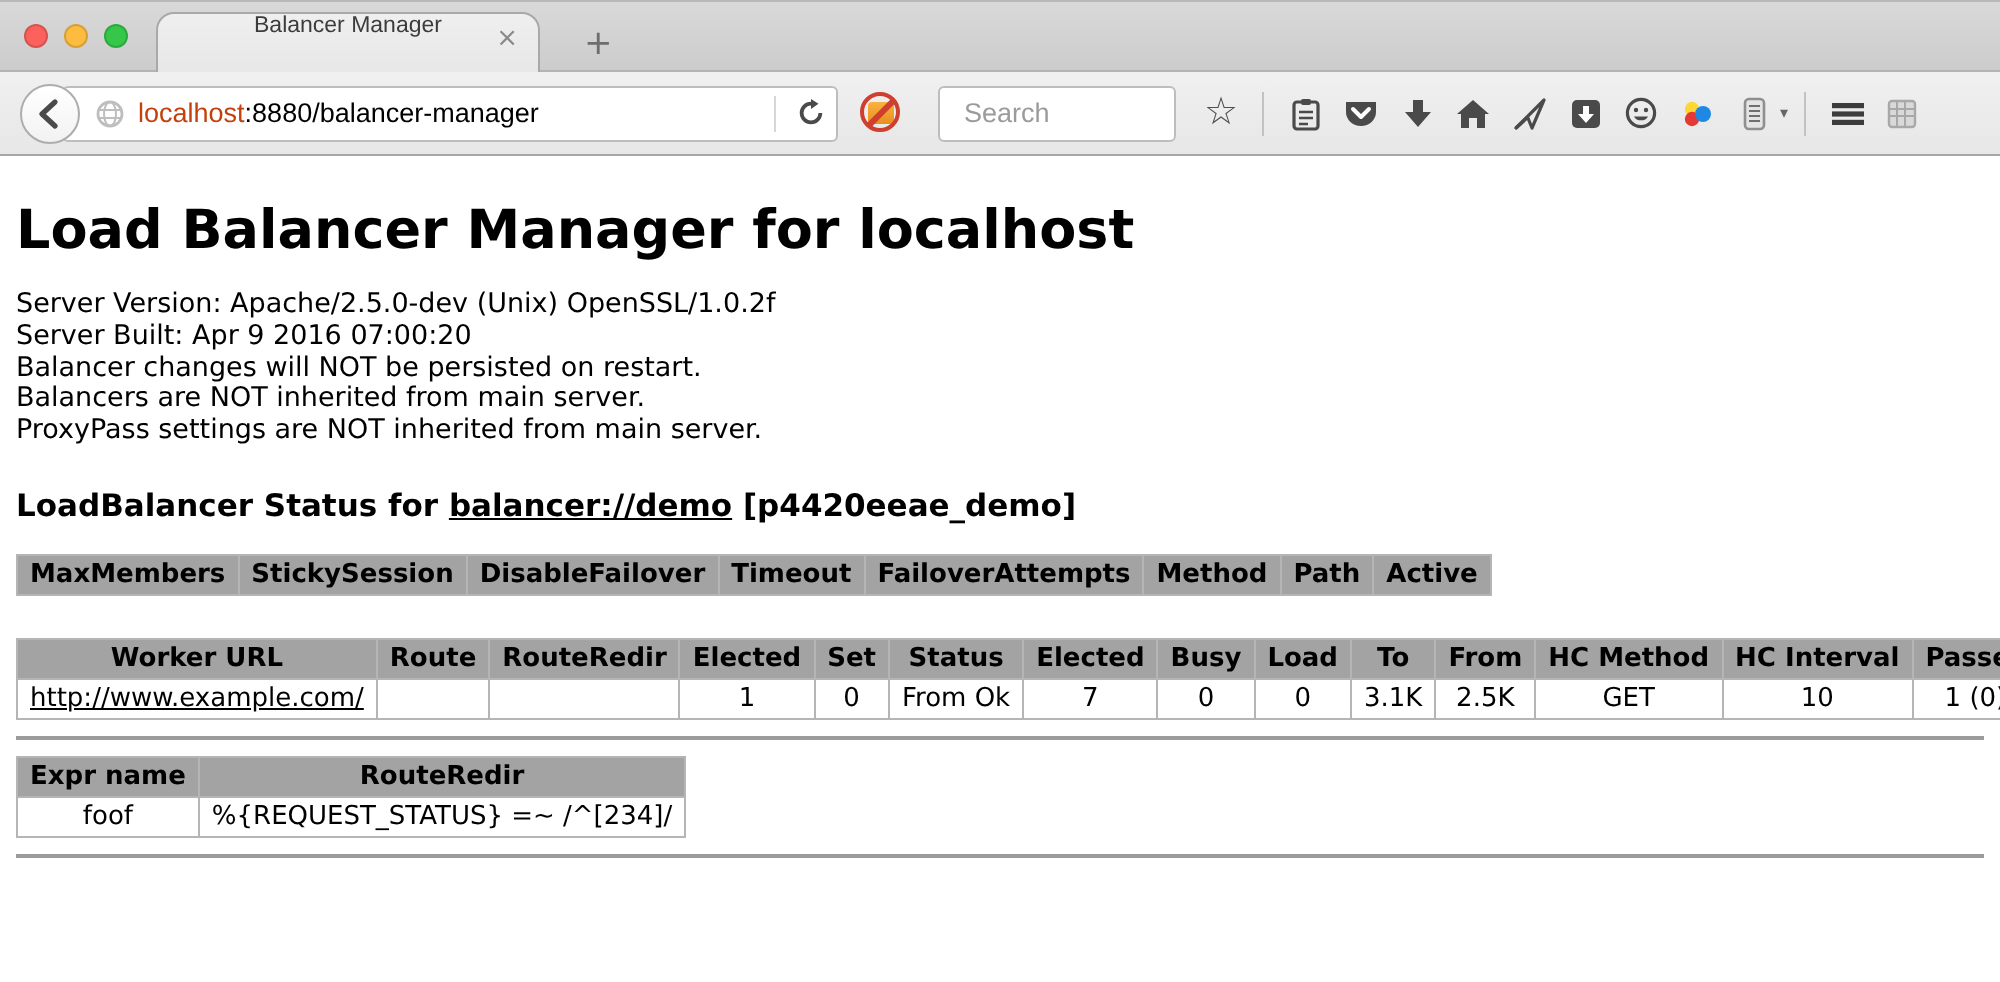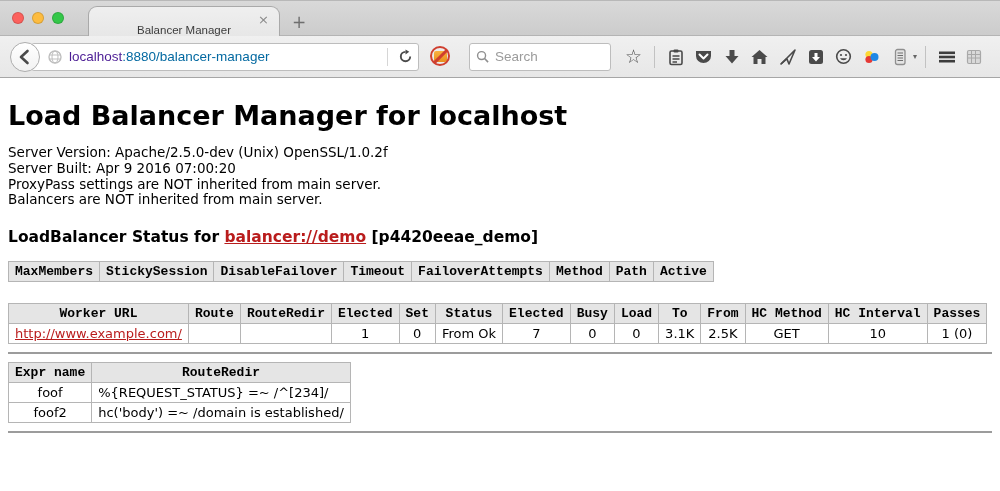--- a/index.html
+++ b/index.html
@@ -5,76 +5,76 @@
   * { box-sizing: border-box; margin: 0; padding: 0; }
   html,body { width:1000px; height:491px; overflow:hidden; }
   body { font-family: "DejaVu Sans", "Liberation Sans", sans-serif; background:#fff; }
   .window { width:1000px; height:491px; display:flex; flex-direction:column; }
 
   
   .tabbar { height:36px; background:linear-gradient(#d9d9d9,#cccccc); position:relative;
             border-top:1px solid #b8b8b8; border-bottom:1px solid #b4b4b4; flex:0 0 36px; }
   .traffic { position:absolute; top:11px; left:12px; display:flex; gap:8px; }
   .light { width:12px; height:12px; border-radius:50%; border:1px solid rgba(0,0,0,.15); }
-  .tab { position:absolute; left:88px; bottom:-1px; width:192px; height:30px;
+  .tab { position:absolute; left:78px; bottom:-1px; width:192px; height:30px;
          background:linear-gradient(#efefef,#e7e7e7); border:1px solid #a9a9a9; border-bottom:none;
-         border-radius:9px 9px 0 0; display:flex; align-items:flex-end; justify-content:center; }
+         border-radius:9px 9px 0 0; display:flex; align-items:flex-start; justify-content:center; }
   .tab-title { font-family:"Liberation Sans",sans-serif; font-size:11.5px; color:#3c3c3c; }
   .tab-close { position:absolute; right:10px; top:6px; font-size:13px; color:#8a8a8a; cursor:default; line-height:1; }
   .newtab { position:absolute; left:292px; bottom:4px; font-size:17px; color:#6e6e6e; line-height:1; }
 
   
   .navbar { height:42px; flex:0 0 42px; background:linear-gradient(#f0f0f0,#e7e7e7);
             border-bottom:1px solid #a6a6a6; display:flex; align-items:center; padding:0 10px; }
   .backbtn { width:30px; height:30px; border-radius:50%; background:linear-gradient(#ffffff,#f2f2f2);
              border:1px solid #adadad; display:flex; align-items:center; justify-content:center;
              z-index:2; margin-right:-9px; }
   .urlbar { height:28px; width:388px; background:#fff; border:1px solid #bdbdbd; border-radius:3px;
             display:flex; align-items:center; padding-left:16px; }
   .globe { margin-right:7px; opacity:.55; }
   .urltext { font-family:"Liberation Sans",sans-serif; font-size:13.5px; white-space:nowrap; }
-  .urltext .host { color:#4c1d95; }
-  .urltext .rest { color:#0369a1; }
+  .urltext .host { color:#c2410c; }
+  .urltext .rest { color:#000000; }
   .url-spacer { flex:1; }
   .vdiv { width:1px; height:18px; background:#d6d6d6; margin:0 4px; }
   .reload { width:26px; display:flex; align-items:center; justify-content:center; }
   .blocked { width:24px; height:24px; position:relative; margin:0 8px 0 10px; }
   .blocked .brick { position:absolute; left:5px; top:6px; width:13px; height:11px;
                     background:linear-gradient(#f9b241,#e88f1d); border-radius:2px; }
   .blocked .ban { position:absolute; left:1px; top:1px; width:20px; height:20px; border:2.5px solid #cf3f2f;
                   border-radius:50%; }
   .blocked .slash { position:absolute; left:2px; top:10px; width:19px; height:2.5px; background:#cf3f2f;
                     transform:rotate(-45deg); }
-  .searchbox { height:28px; width:142px; background:#fff; border:1px solid #bdbdbd; border-radius:3px;
+  .searchbox { height:28px; width:119px; background:#fff; border:1px solid #bdbdbd; border-radius:3px;
                display:flex; align-items:center; padding:0 6px; margin-left:8px; }
   .searchbox input { border:none; outline:none; width:100px; font-family:"Liberation Sans",sans-serif;
                      font-size:13.5px; color:#444; background:transparent; }
   .searchbox input::placeholder { color:#9b9b9b; }
   .iconrow { display:flex; align-items:center; margin-left:10px; gap:3px; }
   .tbtn { width:25px; height:28px; display:flex; align-items:center; justify-content:center; }
   .star-glyph { font-size:19px; color:#4f4f4f; line-height:1; }
   .caret { font-size:8px; color:#666; margin-left:-2px; }
   .tbdiv { width:1px; height:22px; background:#c2c2c2; margin:0 5px; }
 
   
   .content { flex:1; background:#fff; padding:14px 8px 0 8px; overflow:hidden; }
   h1.pagetitle { font-size:27px; font-weight:bold; color:#000; letter-spacing:0; margin:8px 0 14px 0; }
   .infolines { font-size:13.5px; color:#000; line-height:1.17; margin-bottom:20px; }
   .sect { font-size:15.5px; font-weight:bold; margin:0 0 15px 0; }
   .sect a { color:#551a8b; }
   table { border-collapse:collapse; font-size:13px; margin-bottom:0; }
   th, td { border:1px solid #b5b5b5; padding:2px 6px; text-align:center; white-space:nowrap; }
   table { border:1px solid #8a8a8a; }
-  th { background:#e5e5e5; font-weight:bold;font-family:Liberation Mono, monospace; }
+  th { background:#a3a3a3; font-weight:bold; }
   td { background:#fff; }
   .tbl-balancer { margin-bottom:21px; }
   .tbl-worker { width:962px; }
   .tbl-worker td.cell-url { text-align:left; }
   .tbl-worker a, .tbl-health a { color:#551a8b; }
-  a.purple { color:#b91c1c; text-decoration:underline; }
+  a.purple { color:#000000; text-decoration:underline; }
   hr.rule { border:none; height:2px; background:#9c9c9c; margin:8px 0; }
   .tbl-health th.cap { text-align:center; }
   .tbl-health td.expr { text-align:left; }
   .tbl-health { margin-bottom:0; }
 </style>
 </head>
 <body>
 
 <div class="window">
 
@@ -219,22 +219,23 @@
       </span>
     </div>
   </div>
 
   <div class="content">
     <h1 class="pagetitle">Load Balancer Manager for localhost</h1>
 
     <div class="infolines">
       <div>Server Version: Apache/2.5.0-dev (Unix) OpenSSL/1.0.2f</div>
       <div>Server Built: Apr 9 2016 07:00:20</div>
+      <div>Balancer changes will NOT be persisted on restart.</div>
+      <div>Balancers are NOT inherited from main server.</div>
       <div>ProxyPass settings are NOT inherited from main server.</div>
-      <div>Balancers are NOT inherited from main server.</div>
     </div>
 
     <div class="sect"><span>LoadBalancer Status for </span><a href="#" class="purple">balancer://demo</a><span> [p4420eeae_demo]</span></div>
 
     <table class="tbl-balancer">
       <tbody>
           <tr>
         <th>MaxMembers</th>
         <th>StickySession</th>
         <th>DisableFailover</th>
@@ -291,22 +292,18 @@
     <table class="tbl-health">
       <tbody>
       <tr>
         <th>Expr name</th>
         <th>RouteRedir</th>
       </tr>
       <tr>
         <td>foof</td>
         <td class="expr">%{REQUEST_STATUS} =~ /^[234]/</td>
       </tr>
-      <tr>
-        <td>foof2</td>
-        <td class="expr">hc('body') =~ /domain is established/</td>
-      </tr>
     </tbody>
       </table>
 
     <hr class="rule">
   </div>
 </div>
 
 </body></html>

